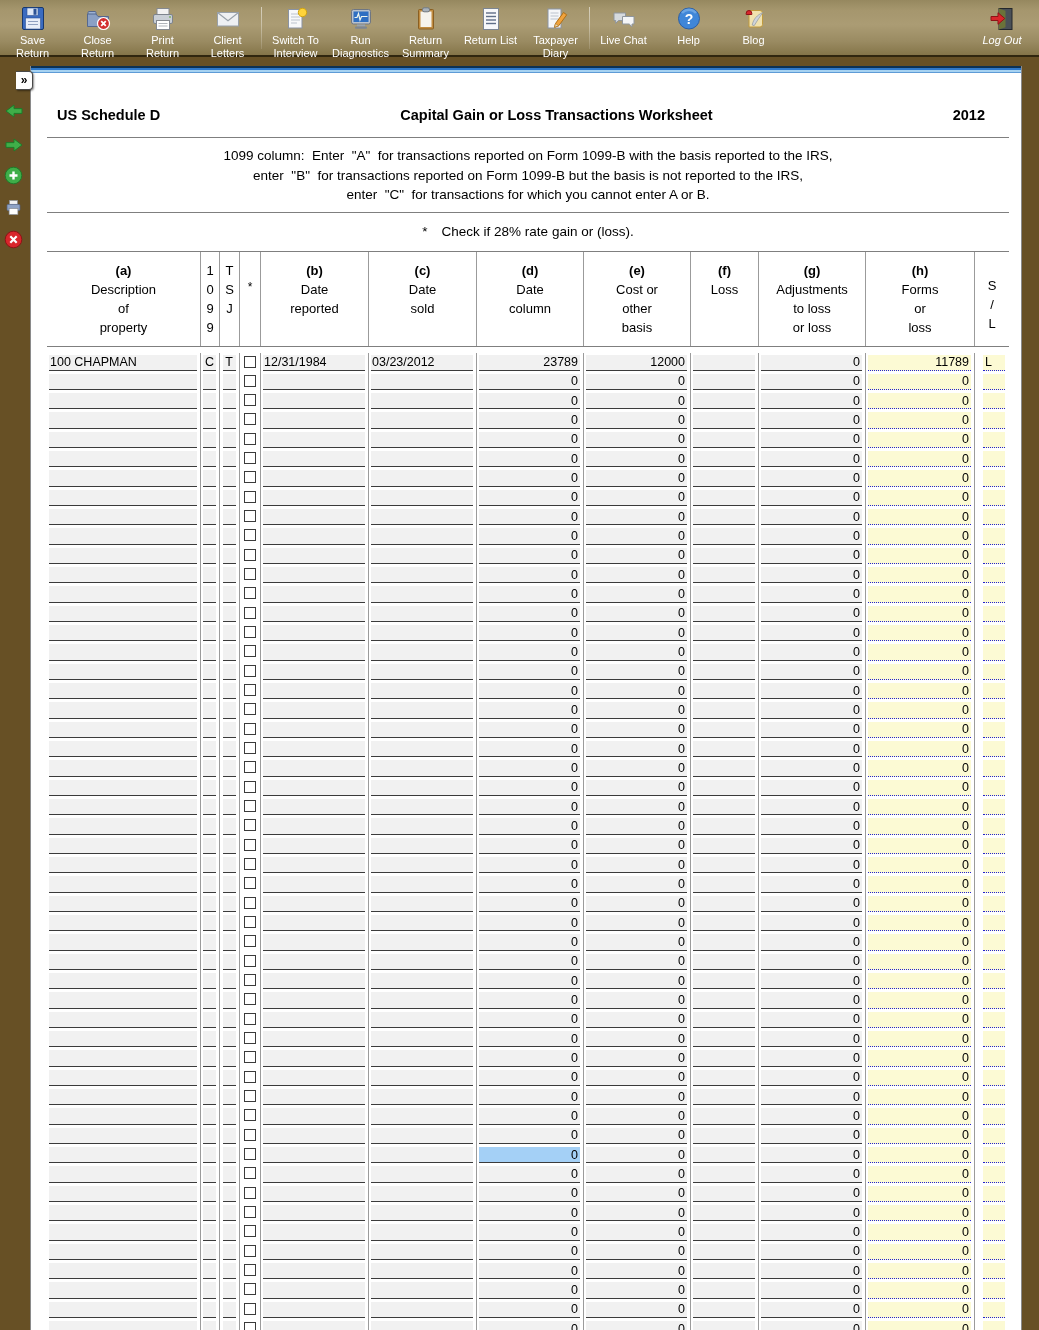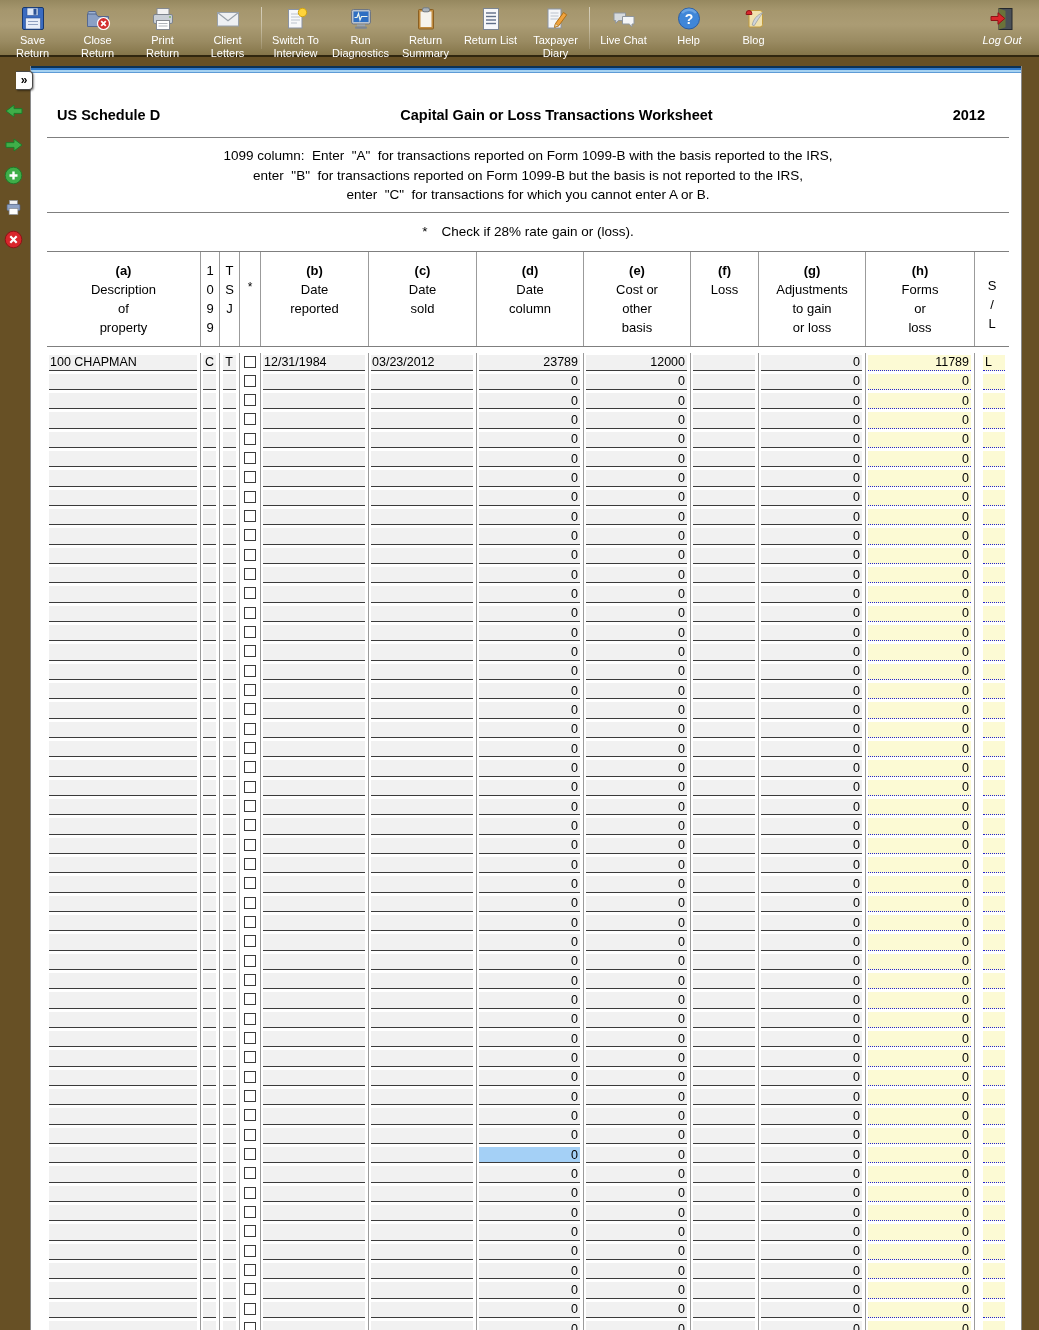--- a/index.html
+++ b/index.html
@@ -274,21 +274,21 @@
             <div>other</div>
             <div>basis</div>
           </div>
           <div class="hc">
             <div class="ltr">(f)</div>
             <div>Loss</div>
           </div>
           <div class="hc">
             <div class="ltr">(g)</div>
             <div>Adjustments</div>
-            <div>to gain</div>
+            <div>to loss</div>
             <div>or loss</div>
           </div>
           <div class="hc">
             <div class="ltr">(h)</div>
             <div>Forms</div>
             <div>or</div>
             <div>loss</div>
           </div>
           <div class="hc hc-sl">
             <div>S</div>

